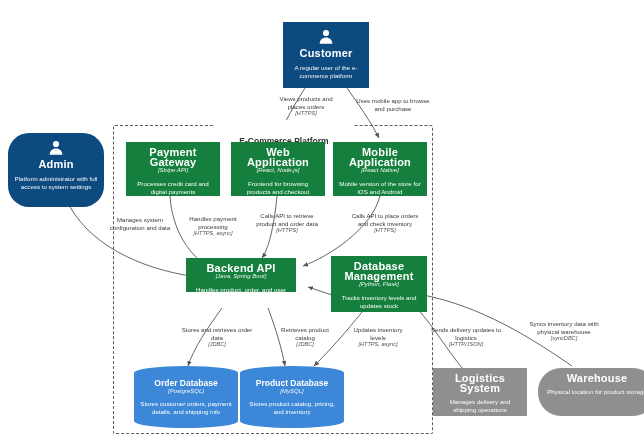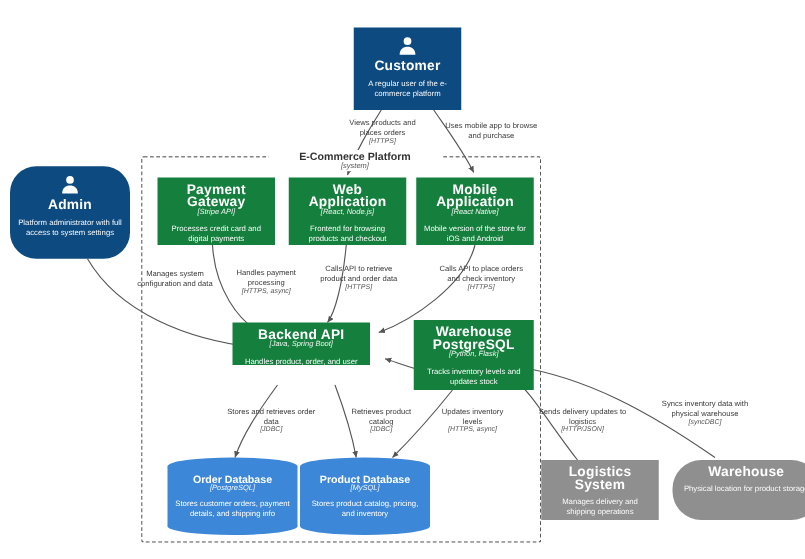--- a/index.html
+++ b/index.html
@@ -4,21 +4,21 @@
 <style>
   html,body{margin:0;padding:0;background:#ffffff;}
   body{width:644px;height:447px;position:relative;overflow:hidden;
        font-family:"Liberation Sans","DejaVu Sans",sans-serif;}
   #stage{position:absolute;inset:0;width:644px;height:447px;}
   svg.edges{position:absolute;left:0;top:0;width:644px;height:447px;overflow:visible;}
 
   .boundary{position:absolute;border:1.5px dashed #5a5a5a;border-radius:2px;}
   .boundary-label{position:absolute;text-align:center;color:#333;background:#fff;
     padding:0 4px;white-space:nowrap;}
-  .boundary-label .bl-title{font-size:8.5px;font-weight:700;line-height:10px;display:block;}
+  .boundary-label .bl-title{font-size:8.5px;font-weight:700;line-height:10px;display:block;margin-top:16px;}
   .boundary-label .bl-sub{font-size:6px;font-style:italic;color:#555;line-height:7px;display:block;}
 
   .node{position:absolute;box-sizing:border-box;display:flex;flex-direction:column;
         align-items:center;justify-content:flex-start;text-align:center;
         padding:5px 6px 5px 6px;color:#ffffff;}
   .node .n-title{font-size:11px;font-weight:700;line-height:10px;letter-spacing:.2px;}
   .node .n-tech{font-size:6px;font-style:italic;line-height:7.5px;opacity:.93;margin-top:0px;}
   .node .n-desc{font-size:6.2px;line-height:8px;margin-top:5px;opacity:.97;}
 
   .person{background:#0d4a80;}
@@ -124,21 +124,21 @@
     <div class="n-desc">Mobile version of the store for iOS and Android</div>
   </div>
 
   <div class="node container" style="left:186px;top:258px;width:110px;height:34px;justify-content:space-between;">
     <div class="n-title">Backend API</div>
     <div class="n-tech">[Java, Spring Boot]</div>
     <div class="n-desc">Handles product, order, and user data operations</div>
   </div>
 
   <div class="node container" style="left:331px;top:256px;width:96px;height:56px;">
-    <div class="n-title">Warehouse PostgreSQL</div>
+    <div class="n-title">Database Management</div>
     <div class="n-tech">[Python, Flask]</div>
     <div class="n-desc">Tracks inventory levels and updates stock</div>
   </div>
 
   <div class="db" style="left:134px;top:366px;width:104px;height:62px;">
     <div class="db-body"></div>
     <div class="db-top"></div>
     <div class="db-bot"></div>
     <div class="db-content">
       <div class="n-title">Order Database</div>

